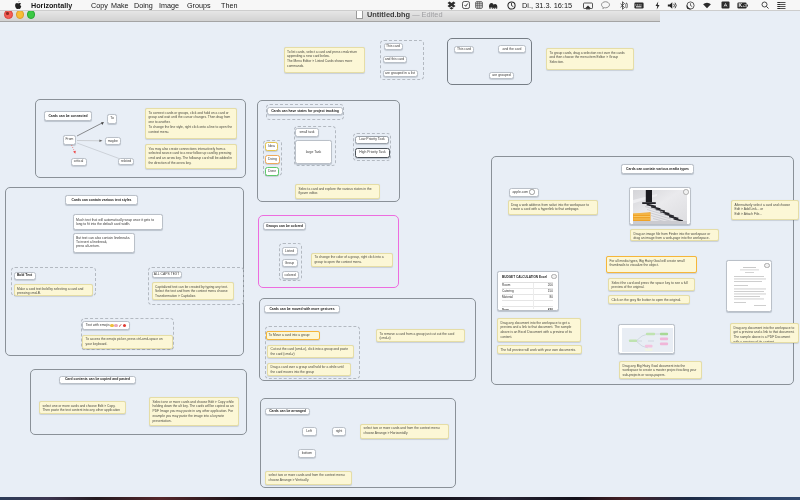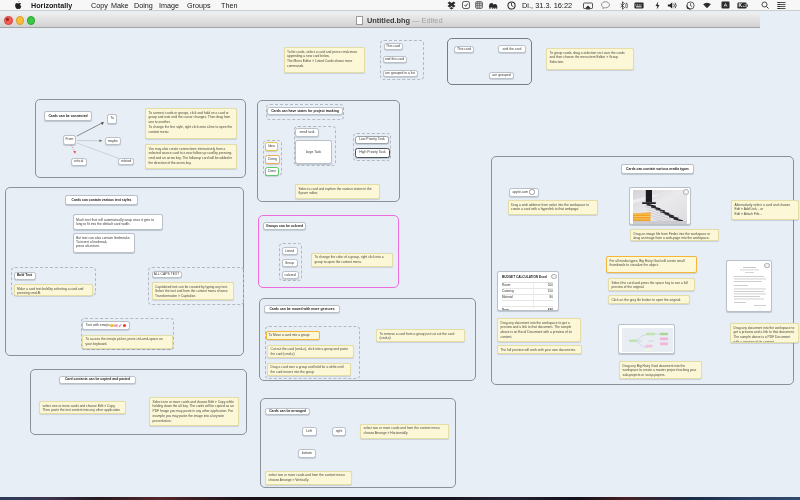--- a/index.html
+++ b/index.html
@@ -2,21 +2,21 @@
 <html><head>
 <meta charset="utf-8">
 <style>
   html,body{margin:0;padding:0;}
   body{width:800px;height:500px;overflow:hidden;font-family:"Liberation Sans",sans-serif;position:relative;background:#e8eef6;}
   .abs{position:absolute;box-sizing:border-box;}
   
   #menubar{left:0;top:0;width:800px;height:10.5px;background:#f7f7f7;border-bottom:1px solid #cdcdcd;z-index:50;}
   .mtxt{position:absolute;top:0;height:10.5px;line-height:11px;font-size:7.2px;color:#161616;white-space:nowrap;}
   
-  #titlebar{left:0;top:13px;width:760px;height:14.5px;background:linear-gradient(#eeeeee,#d2d2d2);border-bottom:1px solid #a4a4a4;z-index:49;}
+  #titlebar{left:0;top:7px;width:660px;height:14.5px;background:linear-gradient(#eeeeee,#d2d2d2);border-bottom:1px solid #a4a4a4;z-index:49;}
   .light{position:absolute;top:3.4px;width:6.6px;height:6.6px;border-radius:50%;}
   
   #canvas{left:0;top:25px;width:800px;height:471.5px;background:#e8eef6;overflow:hidden;}
   
   #desk{left:0;top:496.5px;width:800px;height:3.5px;background:linear-gradient(90deg,#2c3c58 0%,#3c3550 6%,#241a20 12%,#55262a 20%,#1a1318 30%,#101016 45%,#14121c 55%,#262333 63%,#12101a 72%,#451f24 78%,#1c2a44 86%,#2b4166 94%,#32496e 100%);}
   
   .grp{border:1px solid #8a9198;border-radius:5px;}
   .sub{border:1px dashed #b3b9c1;border-radius:4px;}
   .card{background:#fff;border:1px solid #bac0c8;border-radius:2.5px;box-shadow:0 0.7px 0.7px rgba(60,70,90,.25);color:#3a3a3a;font-size:3.4px;line-height:1.3;display:flex;align-items:center;justify-content:center;text-align:center;padding:1px;overflow:hidden;white-space:nowrap;}
   .tc{font-weight:bold;color:#222;font-size:3.4px;}
@@ -56,21 +56,21 @@
       <path d="M10 11c0-2.5 1.7-5 4.2-5s4.3 2.5 4.3 5v2.5H10z" fill="#2b2b2b"></path>
       <circle cx="4" cy="14" r="1.6" fill="#2b2b2b"></circle>
       <circle cx="9" cy="14" r="1.6" fill="#2b2b2b"></circle>
       <circle cx="13" cy="14" r="1.6" fill="#2b2b2b"></circle>
       <circle cx="17" cy="14" r="1.6" fill="#2b2b2b"></circle>
     </svg>
   <svg width="9" height="9" style="left:507px;top:0.5px" viewBox="0 0 16 16">
       <circle cx="8" cy="8" r="6.4" fill="none" stroke="#222" stroke-width="1.8"></circle>
       <path d="M8 3.6v4.6l3.2 1.7" fill="none" stroke="#222" stroke-width="1.5"></path>
     </svg>
-  <div class="mtxt" style="left:522px;font-size:7.4px;">Di., 31.3. 16:22</div>
+  <div class="mtxt" style="left:522px;font-size:7.4px;">Di., 31.3. 16:15</div>
   <svg width="10" height="8" style="left:583px;top:1.5px" viewBox="0 0 20 14">
       <rect x="1" y="1" width="18" height="11" rx="1.5" fill="none" stroke="#2b2b2b" stroke-width="1.6"></rect>
       <path d="M10 6l5 5H5z" fill="#2b2b2b"></path>
       <path d="M6 13h8" stroke="#2b2b2b" stroke-width="1.6"></path>
     </svg>
   <svg width="9" height="8" style="left:601px;top:1px" viewBox="0 0 18 16">
       <path d="M9 1.5c-4.4 0-8 2.7-8 6 0 2 1.3 3.8 3.4 4.9L3.6 15l3.2-1.6c.7.15 1.4.2 2.2.2 4.4 0 8-2.7 8-6s-3.6-6.1-8-6.1z" fill="none" stroke="#6f6f6f" stroke-width="1.5"></path>
     </svg>
   <svg width="9" height="9" style="left:619px;top:0.5px" viewBox="0 0 18 18">
       <path d="M7 1.5 L7 16.5 M7 1.5 L11 5 L3 12.5 M7 16.5 L11 13 L3 5.5" fill="none" stroke="#2b2b2b" stroke-width="1.5"></path>

